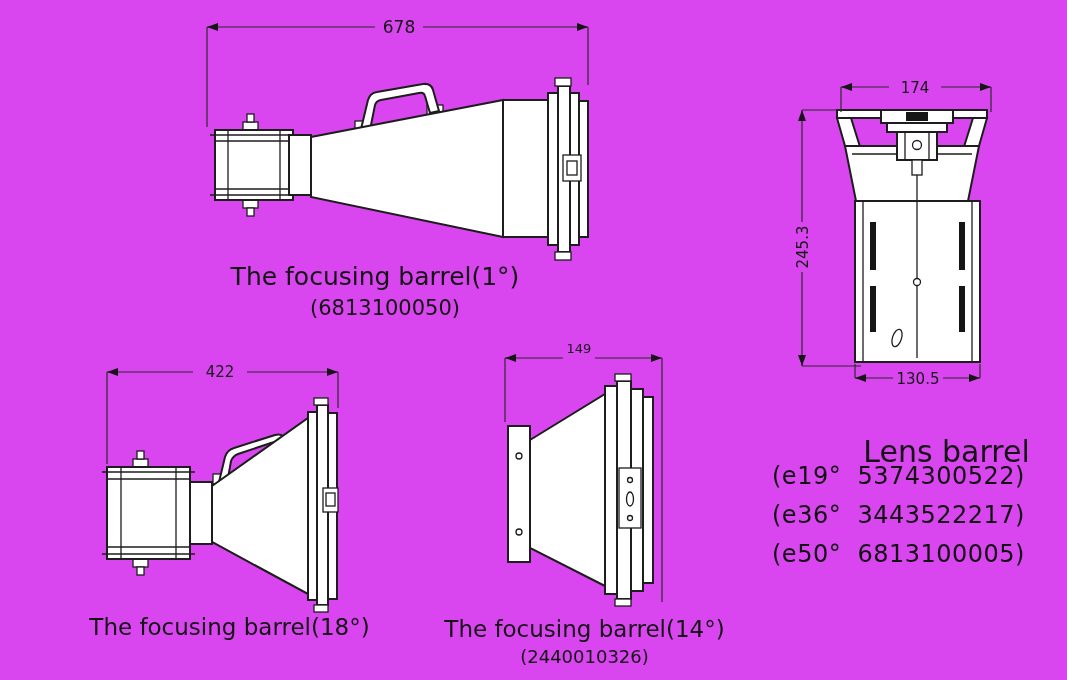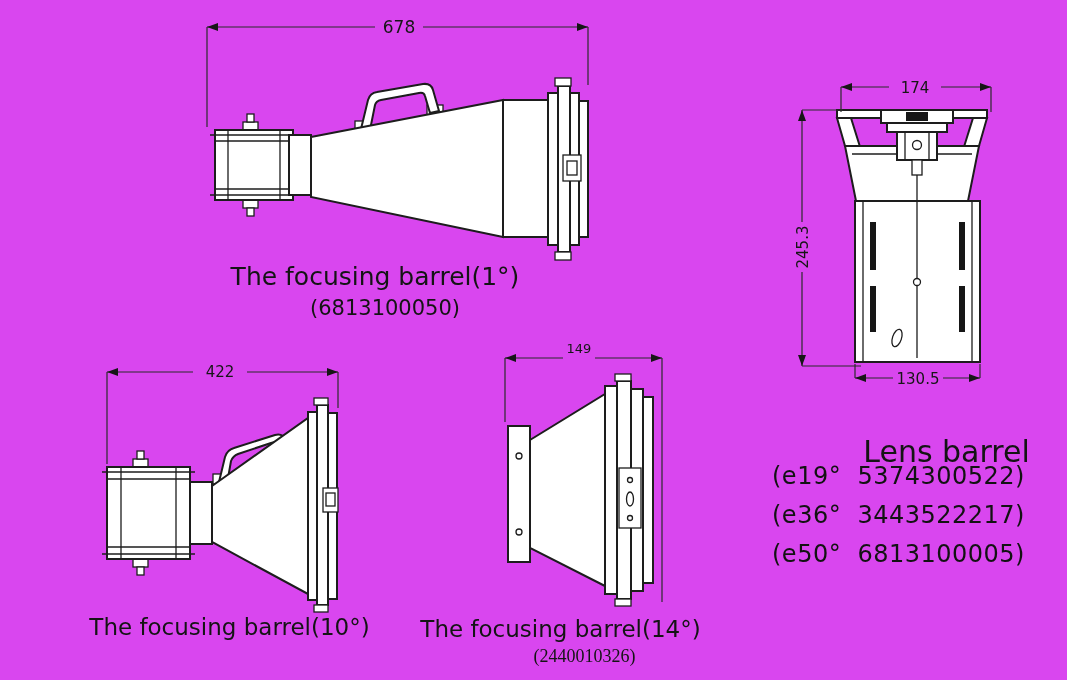--- a/index.html
+++ b/index.html
@@ -100,21 +100,21 @@
       <polygon points="117,130 213,62 213,238 117,186" class="ol"></polygon>
       <rect x="213" y="56" width="9" height="188" class="ol"></rect>
       <rect x="222" y="49" width="11" height="200" class="ol"></rect>
       <rect x="233" y="57" width="9" height="186" class="ol"></rect>
       <rect x="219" y="42" width="14" height="7" class="olt"></rect>
       <rect x="219" y="249" width="14" height="7" class="olt"></rect>
       <rect x="228" y="132" width="15" height="24" class="olt"></rect>
       <rect x="231" y="137" width="9" height="13" class="olt"></rect>
     </g>
   </svg>
-  <div class="abs caption title-md" style="left:72px; top:614px; width:315px;">The focusing barrel(10°)</div>
+  <div class="abs caption title-md" style="left:72px; top:614px; width:315px;">The focusing barrel(18°)</div>
 
   <svg class="abs" style="left:435px; top:336px;" width="240" height="276" viewBox="0 0 240 276">
     <g>
       <line x1="70" y1="22" x2="128" y2="22" class="dim"></line>
       <line x1="160" y1="22" x2="227" y2="22" class="dim"></line>
       <polygon points="70,22 81,18 81,26" class="fillb"></polygon>
       <polygon points="227,22 216,18 216,26" class="fillb"></polygon>
       <line x1="70" y1="22" x2="70" y2="86" class="dim"></line>
       <line x1="227" y1="22" x2="227" y2="266" class="dim"></line>
       <text x="144" y="17" text-anchor="middle" class="dimtxt13">149</text>
@@ -129,22 +129,22 @@
       <rect x="196" y="53" width="12" height="202" class="ol"></rect>
       <rect x="208" y="61" width="10" height="186" class="ol"></rect>
       <rect x="180" y="38" width="16" height="7" class="olt"></rect>
       <rect x="180" y="263" width="16" height="7" class="olt"></rect>
       <rect x="184" y="132" width="22" height="60" class="olt"></rect>
       <ellipse cx="195" cy="163" rx="3.5" ry="7" class="olt"></ellipse>
       <circle cx="195" cy="144" r="2.5" class="olt"></circle>
       <circle cx="195" cy="182" r="2.5" class="olt"></circle>
     </g>
   </svg>
-  <div class="abs caption title-md" style="left:408px; top:616px; width:305px;">The focusing barrel(14°)</div>
-  <div class="abs caption part-md" style="left:432px; top:646px; width:305px;font-family:Liberation Serif, serif;">(2440010326)</div>
+  <div class="abs caption title-md" style="left:432px; top:616px; width:305px;">The focusing barrel(14°)</div>
+  <div class="abs caption part-md" style="left:432px; top:646px; width:305px;">(2440010326)</div>
 
   <svg class="abs" style="left:775px; top:70px;" width="245" height="330" viewBox="0 0 245 330">
     <g>
       <rect x="62" y="40" width="150" height="8" class="ol"></rect>
       <polygon points="62,48 76,48 86,80 70,76" class="ol"></polygon>
       <polygon points="198,48 212,48 204,76 188,80" class="ol"></polygon>
       <polygon points="70,76 204,76 193,131 81,131" class="ol"></polygon>
       <line x1="77" y1="84" x2="197" y2="84" class="thin"></line>
       <rect x="80" y="131" width="125" height="161" class="ol"></rect>
       <line x1="88" y1="131" x2="88" y2="292" class="thin"></line>

